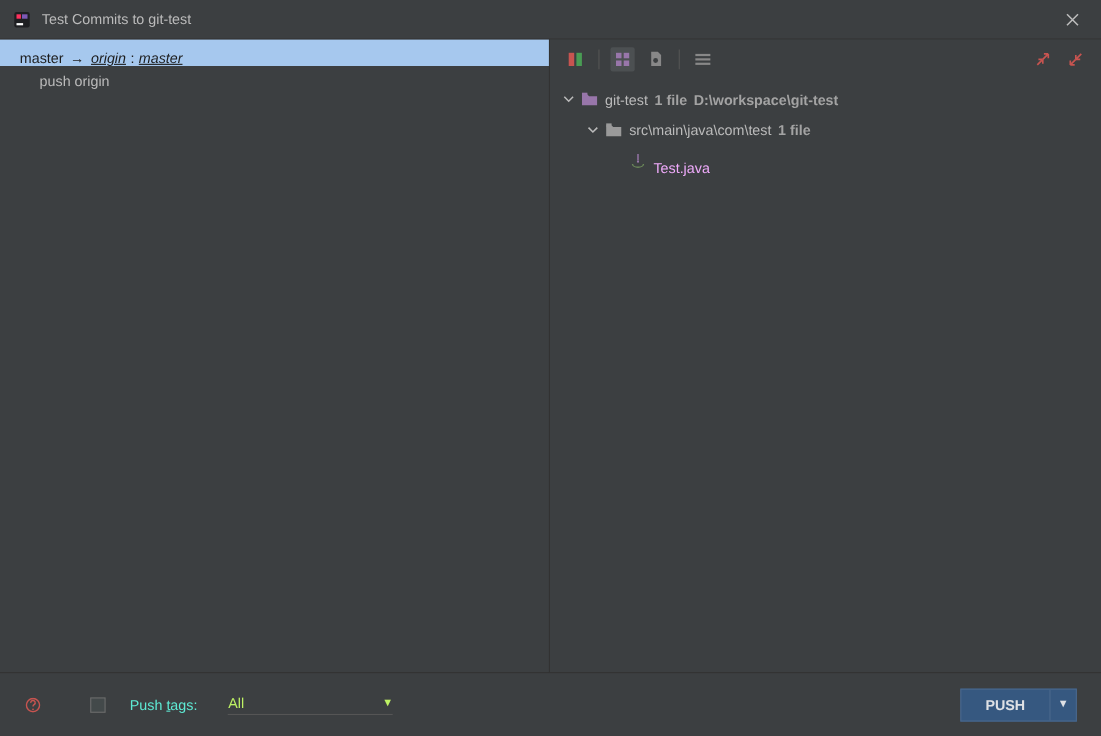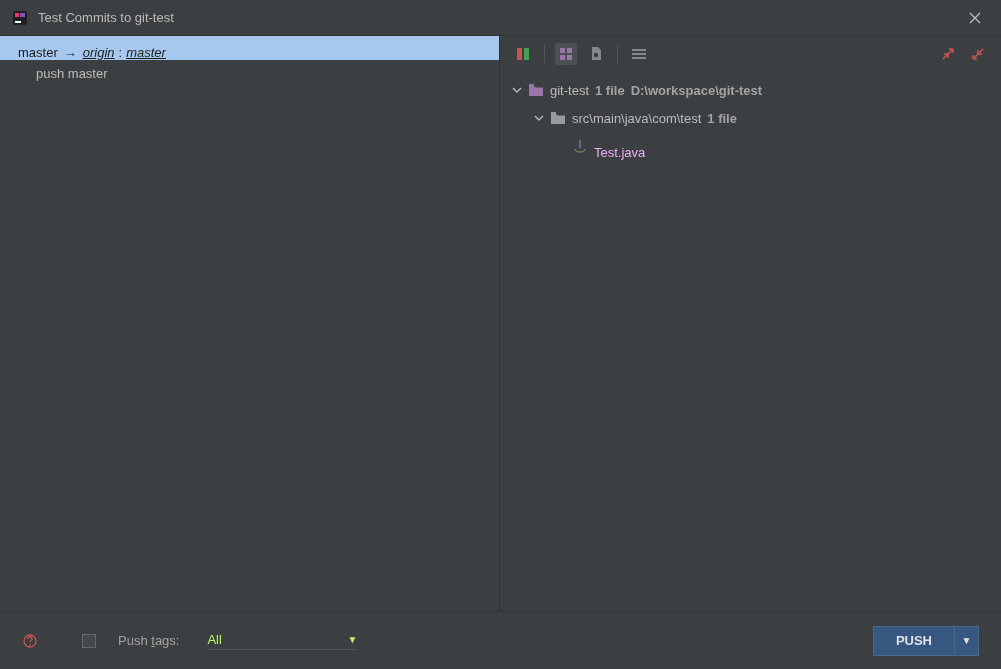--- a/index.html
+++ b/index.html
@@ -153,21 +153,21 @@
   }
   .checkbox {
     width: 14px;
     height: 14px;
     border: 1px solid #6b6b6b;
     background: #43494a;
     display: inline-block;
     margin-right: 8px;
     cursor: pointer;
   }
-  .checkbox-label { color: #a3a3a3; font-size: 13px; cursor: pointer; }
+  .checkbox-label { color: #5eead4; font-size: 13px; cursor: pointer; }
   .checkbox-label u { text-decoration: underline; }
   .dropdown {
     display: flex;
     align-items: center;
     margin-left: 14px;
     color: #bef264;
     gap: 40px;
     cursor: pointer;
     border-bottom: 1px solid #555;
     padding-bottom: 2px;
@@ -235,21 +235,21 @@
 
 <div class="main">
   <div class="left">
     <div class="branch-row">
       <span class="local">master</span>
       <span class="arrow">→</span>
       <span class="remote">origin</span>
       <span class="colon">:</span>
       <span class="remote-branch">master</span>
     </div>
-    <div class="commit-row">push master</div>
+    <div class="commit-row">push origin</div>
   </div>
 
   <div class="right">
     <div class="toolbar">
       <span class="tb-btn">
         <svg width="16" height="16" viewBox="0 0 16 16">
           <rect x="2" y="2" width="5" height="12" fill="#c75450"></rect>
           <rect x="9" y="2" width="5" height="12" fill="#499c54"></rect>
         </svg>
       </span>

